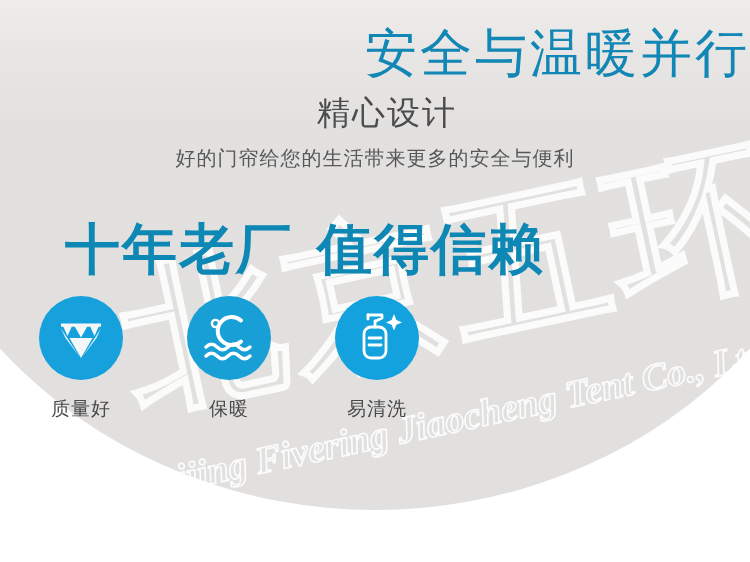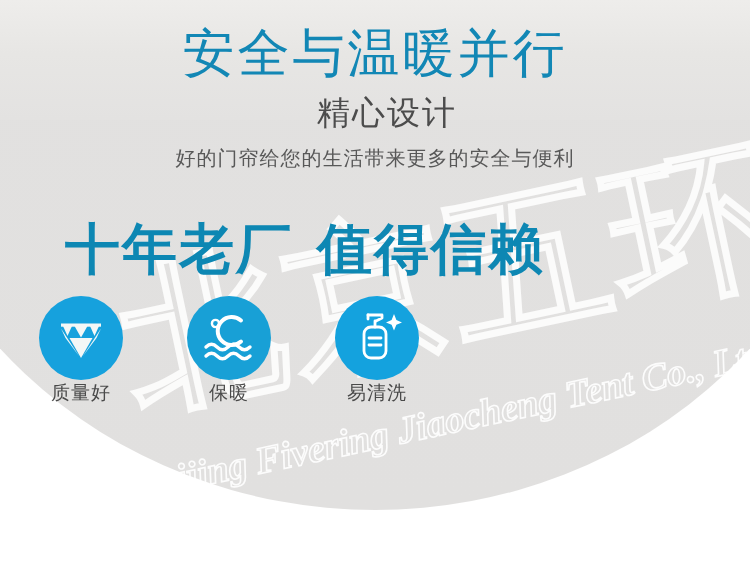--- a/index.html
+++ b/index.html
@@ -84,20 +84,21 @@
   .headline-main {
     position: absolute;
     left: 0; top: 22px;
     width: 750px;
     font-size: 52px;
     line-height: 62px;
     letter-spacing: 3px;
     color: #1287b5;
     font-weight: 400;
     font-family: "DejaVu Sans", "Liberation Sans", sans-serif;
+    text-align: right;
   }
   .headline-sub {
     position: absolute;
     left: 12px; top: 92px;
     width: 750px;
     font-size: 33px;
     line-height: 42px;
     letter-spacing: 2px;
     color: #4c4c4c;
     font-weight: 400;
@@ -149,20 +150,21 @@
     background: #17a4e0;
     position: relative;
   }
   .circle.c-quality  { background: #16a1dd; }
   .circle.c-warm     { background: #18a0d6; }
   .circle.c-clean    { background: #14a2de; }
   .circle.c-sound    { background: #13a6e8; }
   .circle.c-fire     { background: #07a6ec; }
   .circle svg { position: absolute; left: 0; top: 0; }
   .feature-label {
+    margin-top: 16px;
     font-size: 19px;
     letter-spacing: 1px;
     color: #4a4a4a;
     font-family: "DejaVu Sans", "Liberation Sans", sans-serif;
   }
 </style>
 </head>
 <body>
 
 <div id="page">

